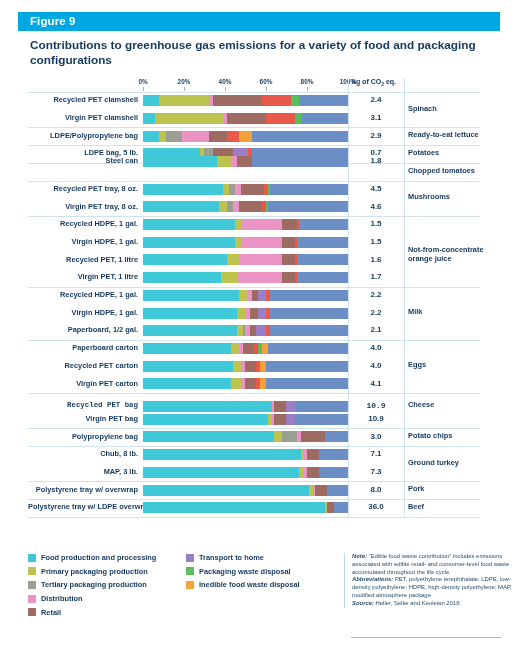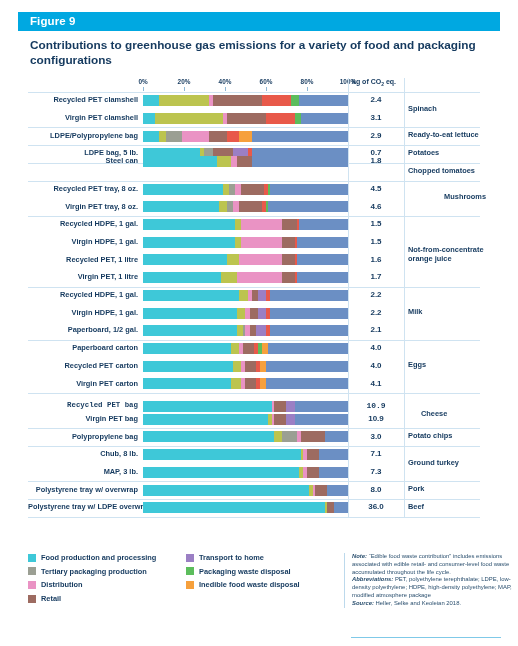--- a/index.html
+++ b/index.html
@@ -219,21 +219,21 @@
             <div class="seg" style="width: 4%; background: rgb(188, 196, 79);"></div>
             <div class="seg" style="width: 3%; background: rgb(155, 159, 147);"></div>
             <div class="seg" style="width: 3%; background: rgb(234, 147, 196);"></div>
             <div class="seg" style="width: 11%; background: rgb(157, 107, 97);"></div>
             <div class="seg" style="width: 2%; background: rgb(232, 89, 74);"></div>
             <div class="seg" style="width: 1%; background: rgb(92, 189, 92);"></div>
             <div class="seg" style="width: 39%; background: rgb(107, 143, 196);"></div>
           </div>
           <div class="value">4.6</div>
         </div>
-        <div class="cat" style="top: 100.2px; text-align: right;">Mushrooms</div>
+        <div class="cat" style="top: 100.2px;">Mushrooms</div>
         <div class="grp-rule" style="top: 123.9px;"></div>
         <div class="row" style="top: 123.9px;">
           <div class="row-label">Recycled HDPE, 1 gal.</div>
           <div class="bar">
             <div class="seg" style="width: 45%; background: rgb(62, 200, 216);"></div>
             <div class="seg" style="width: 3%; background: rgb(188, 196, 79);"></div>
             <div class="seg" style="width: 20%; background: rgb(234, 147, 196);"></div>
             <div class="seg" style="width: 7%; background: rgb(157, 107, 97);"></div>
             <div class="seg" style="width: 1%; background: rgb(232, 89, 74);"></div>
             <div class="seg" style="width: 24%; background: rgb(107, 143, 196);"></div>
@@ -378,21 +378,21 @@
           <div class="bar">
             <div class="seg" style="width: 61%; background: rgb(62, 200, 216);"></div>
             <div class="seg" style="width: 2%; background: rgb(188, 196, 79);"></div>
             <div class="seg" style="width: 1%; background: rgb(234, 147, 196);"></div>
             <div class="seg" style="width: 6%; background: rgb(157, 107, 97);"></div>
             <div class="seg" style="width: 4%; background: rgb(155, 127, 196);"></div>
             <div class="seg" style="width: 26%; background: rgb(107, 143, 196);"></div>
           </div>
           <div class="value">10.9</div>
         </div>
-        <div class="cat" style="top: 317px; margin-left: 13px;">Cheese</div>
+        <div class="cat" style="top: 308px;">Cheese</div>
         <div class="grp-rule" style="top: 336.3px;"></div>
         <div class="row" style="top: 336.3px;">
           <div class="row-label">Polypropylene bag</div>
           <div class="bar">
             <div class="seg" style="width: 64%; background: rgb(62, 200, 216);"></div>
             <div class="seg" style="width: 4%; background: rgb(188, 196, 79);"></div>
             <div class="seg" style="width: 7%; background: rgb(155, 159, 147);"></div>
             <div class="seg" style="width: 2%; background: rgb(234, 147, 196);"></div>
             <div class="seg" style="width: 12%; background: rgb(157, 107, 97);"></div>
             <div class="seg" style="width: 11%; background: rgb(107, 143, 196);"></div>
@@ -455,20 +455,24 @@
       </div>
   </div>
 
   <div class="legend">
     <div class="legend-col c1" id="legend1">
         <div class="legend-item">
           <span class="swatch" style="background: rgb(62, 200, 216);"></span>
           <span class="legend-text">Food production and processing</span>
         </div>
         <div class="legend-item">
+          <span class="swatch" style="background: rgb(188, 196, 79);"></span>
+          <span class="legend-text">Primary packaging production</span>
+        </div>
+        <div class="legend-item">
           <span class="swatch" style="background: rgb(155, 159, 147);"></span>
           <span class="legend-text">Tertiary packaging production</span>
         </div>
         <div class="legend-item">
           <span class="swatch" style="background: rgb(234, 147, 196);"></span>
           <span class="legend-text">Distribution</span>
         </div>
         <div class="legend-item">
           <span class="swatch" style="background: rgb(157, 107, 97);"></span>
           <span class="legend-text">Retail</span>

